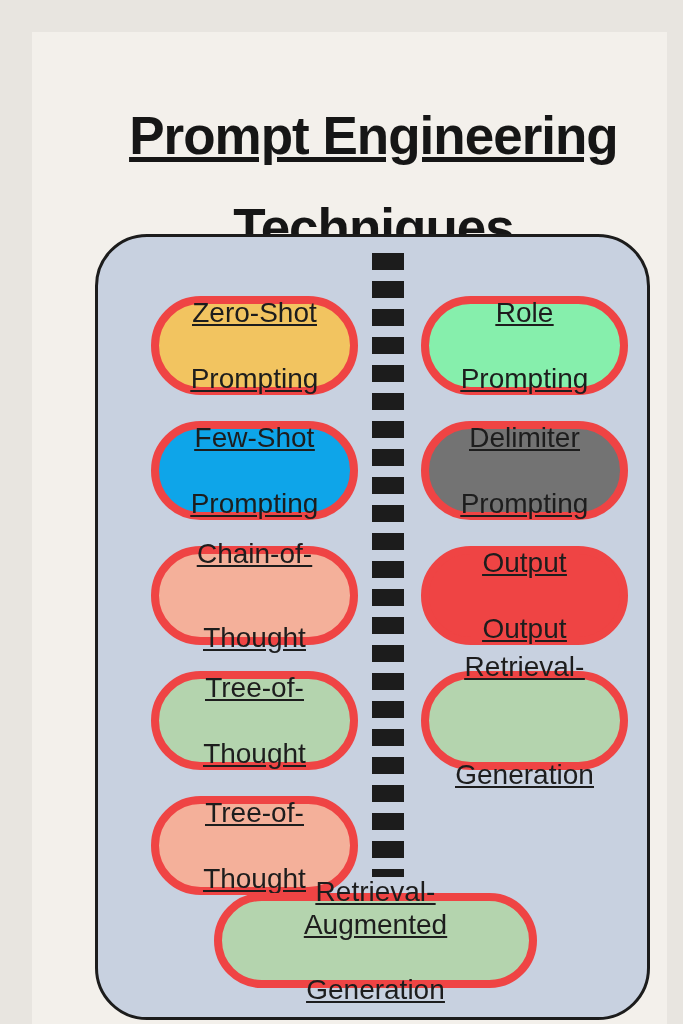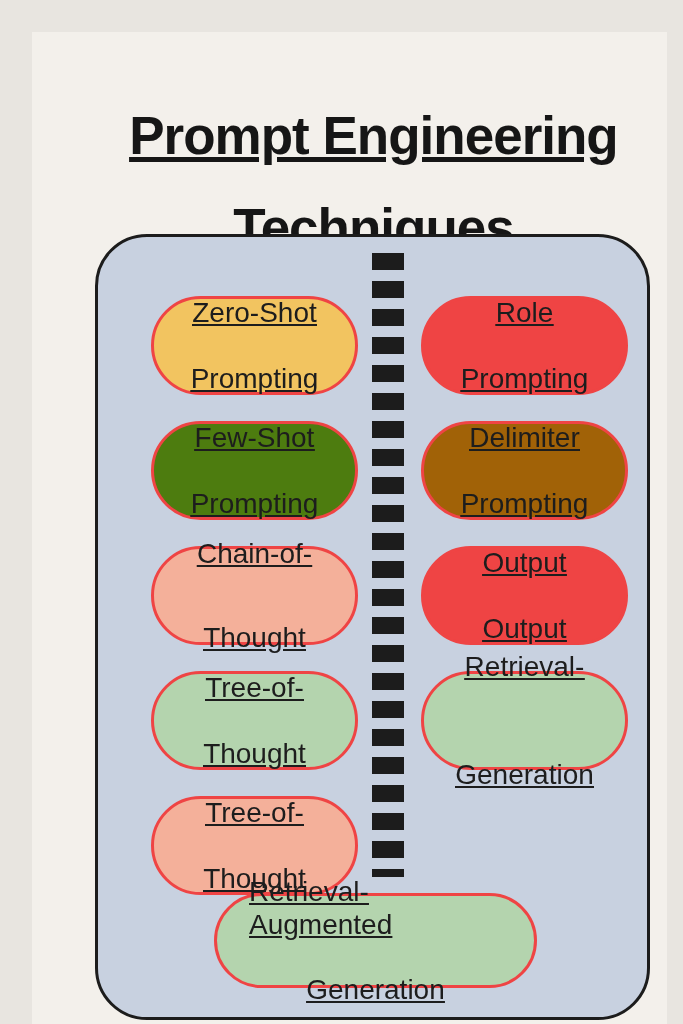--- a/index.html
+++ b/index.html
@@ -52,26 +52,27 @@
     top: 43px;
     display: flex;
     flex-direction: column;
     gap: 26px;
   }
   .col-left  { left: 37px; }
   .col-right { left: 307px; }
   .pill {
     width: 207px;
     height: 99px;
-    border: 3px solid #ef4444;
+    border: 8px solid #ef4444;
     border-radius: 52px;
     display: flex;
     flex-direction: column;
     align-items: center;
     justify-content: center;
+    text-align: center;
     font-size: 28px;
     line-height: 1.18;
     color: #1d1d1d;
     overflow: visible;
   }
   .pill.tight { line-height: 1.13; }
   .pill-bottom {
     position: absolute;
     left: 116px;
     top: 656px;
@@ -91,44 +92,44 @@
 
   <div class="panel" style="background-color: rgb(200, 209, 224);">
 
     <div class="divider"></div>
 
     <div class="col col-left">
       <div class="pill" style="background-color: rgb(242, 196, 96);">
         <span>Zero-Shot</span>
         <span>Prompting</span>
       </div>
-      <div class="pill" style="background-color: #4d7c0f;">
+      <div class="pill" style="background-color: #0ea5e9;">
         <span>Few-Shot</span>
         <span>Prompting</span>
       </div>
       <div class="pill" style="background-color: rgb(244, 176, 154); gap: 18px;">
         <span>Chain-of-</span>
         <span>Thought</span>
       </div>
       <div class="pill" style="background-color: rgb(180, 212, 174);">
         <span>Tree-of-</span>
         <span>Thought</span>
       </div>
       <div class="pill" style="background-color: rgb(244, 176, 154);">
         <span>Tree-of-</span>
         <span>Thought</span>
       </div>
     </div>
 
     <div class="col col-right">
-      <div class="pill" style="background-color: #ef4444;">
+      <div class="pill" style="background-color: #86efac;">
         <span>Role</span>
         <span>Prompting</span>
       </div>
-      <div class="pill" style="background-color: #a16207;">
+      <div class="pill" style="background-color: #737373;">
         <span>Delimiter</span>
         <span>Prompting</span>
       </div>
       <div class="pill" style="background-color: #ef4444;">
         <span>Output</span>
         <span>Output</span>
       </div>
       <div class="pill tight" style="background-color: rgb(180, 212, 174); gap: 44px;">
         <span>Retrieval-</span>
         <span>Generation</span>

